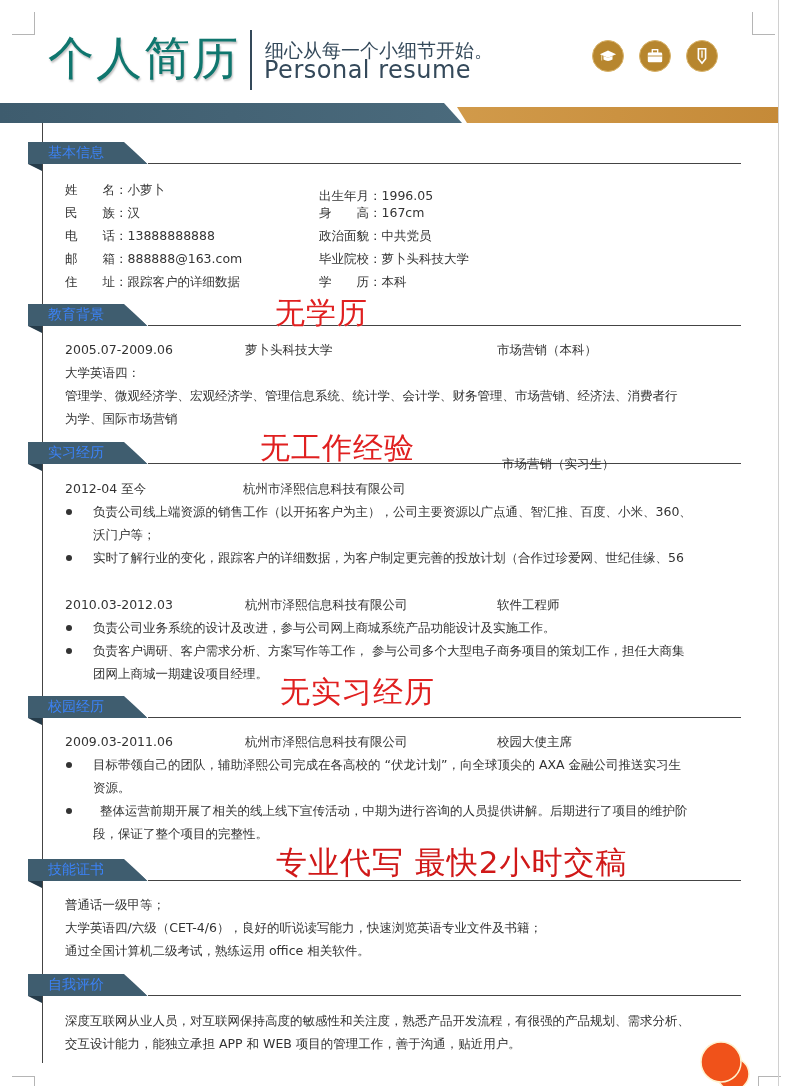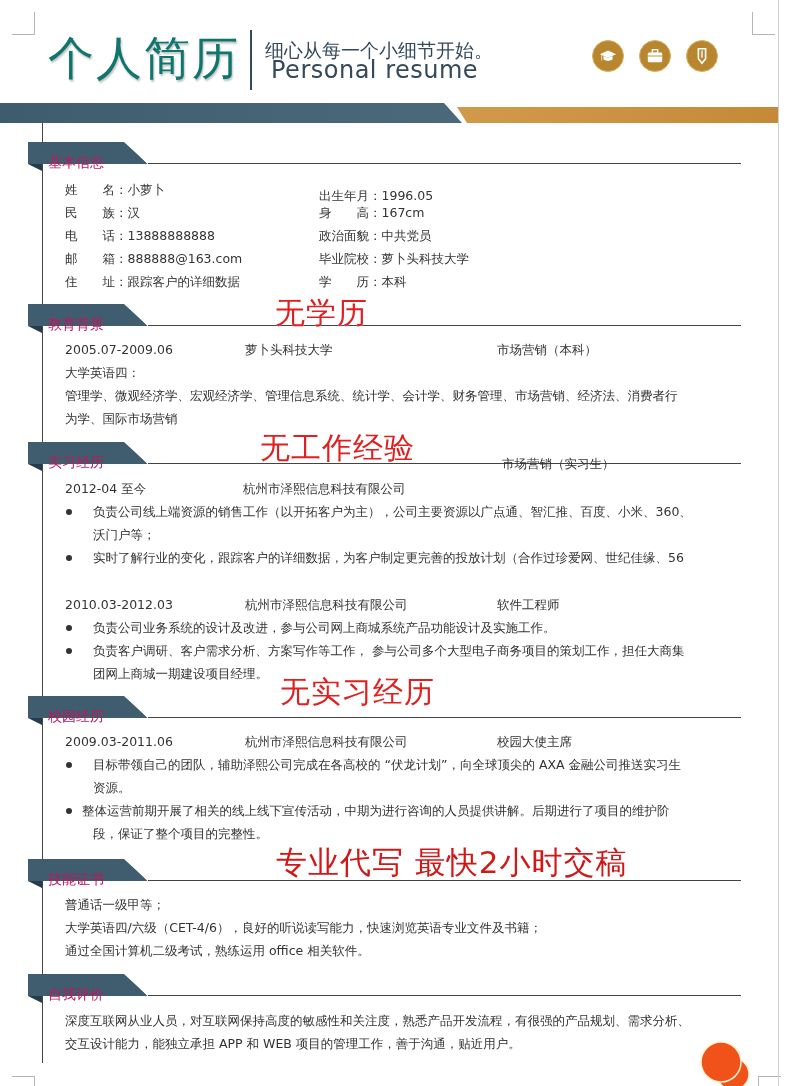--- a/index.html
+++ b/index.html
@@ -12,34 +12,34 @@
   .crop { position: absolute; border-color: #b5b5b5; border-style: solid; border-width: 0; width: 22px; height: 22px; }
   .crop.tl { left: 12px; top: 12px; border-right-width: 1px; border-bottom-width: 1px; }
   .crop.tr { left: 752px; top: 12px; border-left-width: 1px; border-bottom-width: 1px; }
   .crop.bl { left: 12px; top: 1076px; border-right-width: 1px; border-top-width: 1px; }
   .crop.br { left: 758px; top: 1076px; border-left-width: 1px; border-top-width: 1px; }
   .page-edge { position: absolute; left: 778px; top: 0; width: 1px; height: 1086px; background: #d0d0d0; }
 
   .title-cn { position: absolute; left: 48px; top: 28px; font-size: 46px; color: #0f766e; letter-spacing: 2px; text-shadow: 1px 2px 2px rgba(0,0,0,0.25); }
   .title-divider { position: absolute; left: 250px; top: 30px; width: 2px; height: 60px; background: #34495a; }
   .title-slogan { position: absolute; left: 265px; top: 38px; font-size: 19px; color: #34495a; }
-  .title-en { position: absolute; left: 264px; top: 56px; font-size: 24px; color: #34495a; letter-spacing: 0.5px; margin-left: 7px; }
+  .title-en { position: absolute; left: 264px; top: 56px; font-size: 24px; color: #34495a; letter-spacing: 0.5px; }
 
   .hdr-icon { position: absolute; top: 40px; width: 30px; height: 30px; border-radius: 50%; background: #b7862e; border: 1px solid #d8b36a; display: flex; align-items: center; justify-content: center; }
   .hdr-icon svg { width: 18px; height: 18px; }
 
   .band-blue { position: absolute; left: 0; top: 103px; width: 462px; height: 20px; background: linear-gradient(90deg, #3e5c6e, #4a6a7c); clip-path: polygon(0 0, 444px 0, 462px 20px, 0 20px); }
   .band-gold { position: absolute; left: 457px; top: 107px; width: 321px; height: 16px; background: linear-gradient(90deg, #d19a4a, #c58a38); clip-path: polygon(0 0, 321px 0, 321px 16px, 10px 16px); }
 
   .spine { position: absolute; left: 42px; top: 123px; width: 1px; height: 940px; background: #444; }
 
   .sec { position: absolute; left: 28px; width: 713px; height: 26px; }
   .sec .tab { position: absolute; left: 0; top: 0; height: 22px; width: 120px; background: #3f5d6f; clip-path: polygon(0 0, 96px 0, 120px 22px, 0 22px); }
   .sec .fold { position: absolute; left: 0; top: 22px; width: 0; height: 0; border-top: 7px solid #263c4a; border-left: 14px solid transparent; }
-  .sec .label { position: absolute; left: 20px; top: 12px; font-size: 14px; color: #be185d; }
+  .sec .label { position: absolute; left: 20px; top: 2px; font-size: 14px; color: #3b82f6; }
   .sec .rule { position: absolute; left: 120px; right: 0; top: 21px; height: 1px; background: #444; }
   .sec .deco { position: absolute; top: 0; width: 40px; height: 22px; }
 
   .row { position: absolute; font-size: 12.5px; color: #333; white-space: nowrap; }
   .bullet { position: absolute; left: 66px; width: 6px; height: 6px; border-radius: 50%; background: #333; }
 
   .stamp { position: absolute; color: #e02020; font-size: 30px; letter-spacing: 1px; text-shadow: 0 0 1px #fff; }
 
   .pin { position: absolute; left: 695px; top: 1040px; }
 </style>
@@ -166,21 +166,21 @@
 </div>
 <div class="stamp" style="left:280px;top:672px">无实习经历</div>
 
 <div class="row" style="left:65px;top:734px">2009.03-2011.06</div>
 <div class="row" style="left:245px;top:734px">杭州市泽熙信息科技有限公司</div>
 <div class="row" style="left:497px;top:734px">校园大使主席</div>
 <div class="bullet" style="top:762px"></div>
 <div class="row" style="left:93px;top:757px">目标带领自己的团队，辅助泽熙公司完成在各高校的 “伏龙计划”，向全球顶尖的 AXA 金融公司推送实习生</div>
 <div class="row" style="left:93px;top:780px">资源。</div>
 <div class="bullet" style="top:808px"></div>
-<div class="row" style="left:82px;top:803px">整体运营前期开展了相关的线上线下宣传活动，中期为进行咨询的人员提供讲解。后期进行了项目的维护阶</div>
+<div class="row" style="left:100px;top:803px">整体运营前期开展了相关的线上线下宣传活动，中期为进行咨询的人员提供讲解。后期进行了项目的维护阶</div>
 <div class="row" style="left:93px;top:826px">段，保证了整个项目的完整性。</div>
 
 <div class="sec" style="top:859px">
   <div class="tab"></div>
   <svg class="deco" style="left:95px" viewBox="0 0 40 22">
       <path d="M4 0 L26 22 M10 0 L32 22" stroke="#fff" stroke-width="2"></path>
     </svg>
   <div class="fold"></div>
   <div class="label">技能证书</div>
   <div class="rule"></div>

